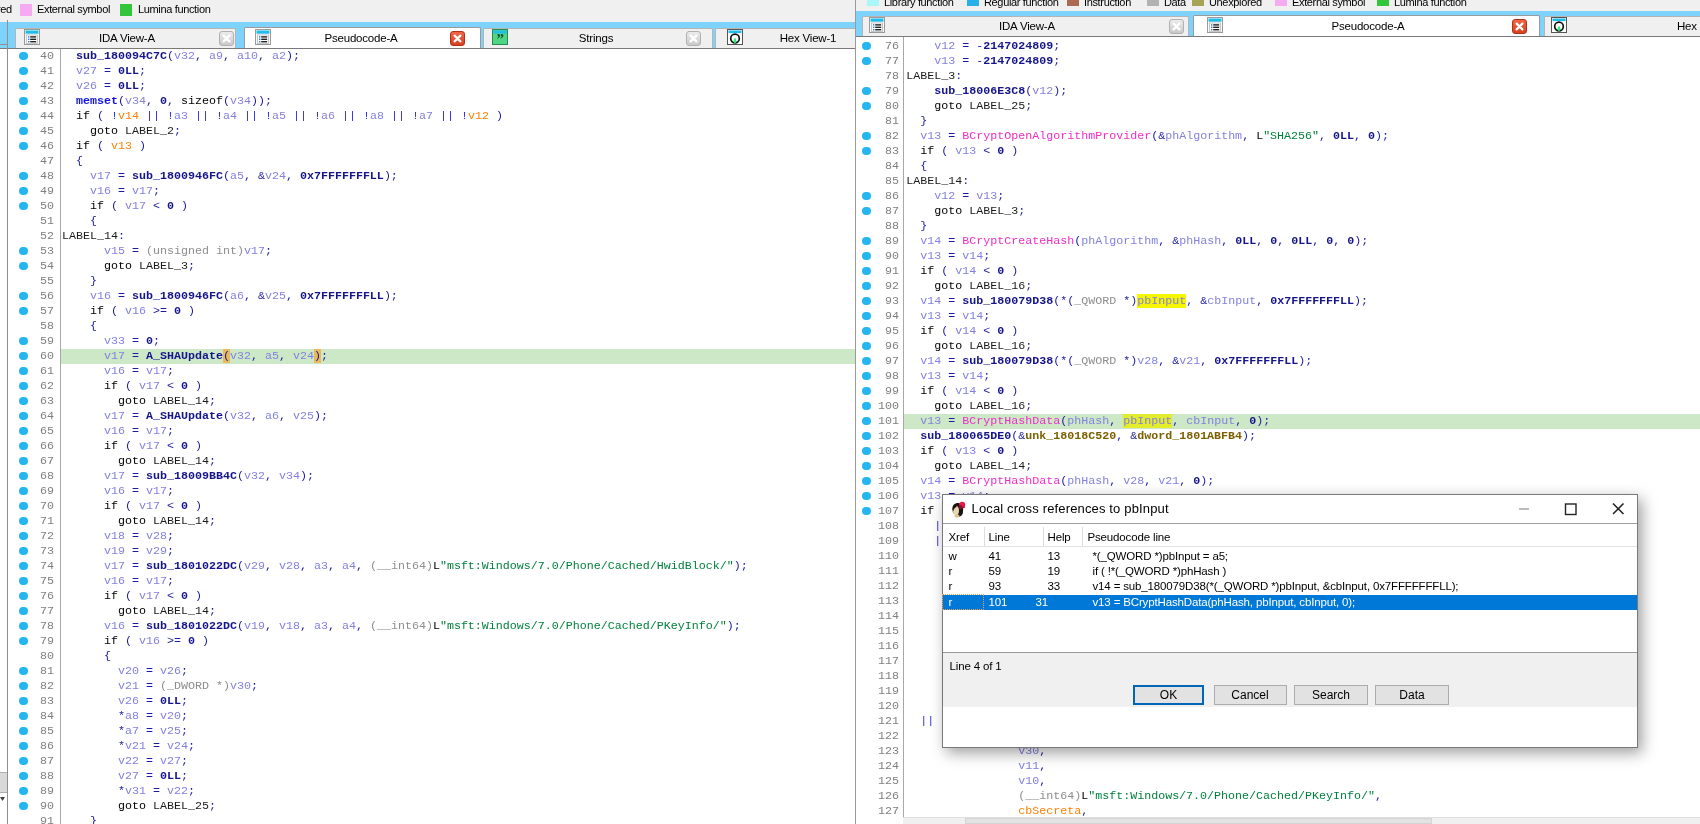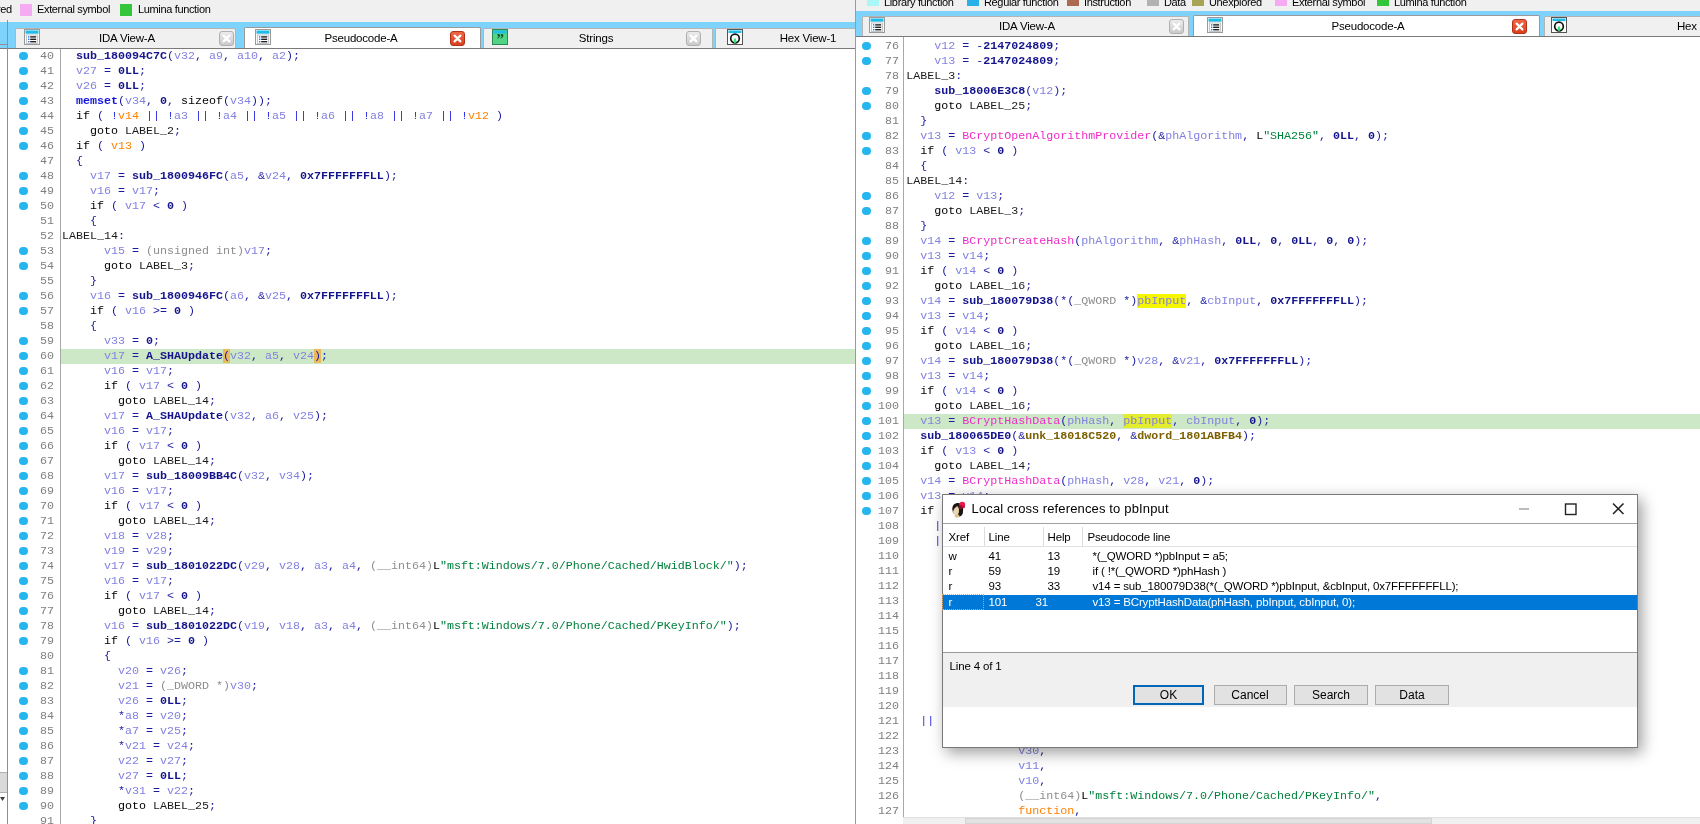--- a/index.html
+++ b/index.html
@@ -450,21 +450,21 @@
 
 
 
 
   <i class="b">||</i> (<i class="v">v14</i> = <i class="n">sub_180112754</i>(
                 <i class="v">v31</i>,
                 <i class="v">v30</i>,
                 <i class="v">v11</i>,
                 <i class="v">v10</i>,
                 <i class="c">(__int64)</i><i class="k">L</i><i class="s">"msft:Windows/7.0/Phone/Cached/PKeyInfo/"</i>,
-                <i class="o">function</i>,</pre>
+                <i class="o">cbSecreta</i>,</pre>
     <div class="vline" style="left:47px;top:0;height:787px"></div>
     <div class="abs" style="left:47px;top:780px;width:797px;height:7px;background:#f0f0f0;border-top:1px solid #e0e0e0"></div>
     <div class="abs" style="left:109px;top:780.5px;width:467px;height:6.5px;background:#e2e2e2;border:1px solid #d4d4d4"></div>
   </div>
 </div>
 
 <div id="dlg">
   <svg class="abs" style="left:7px;top:6px" width="17" height="17" viewBox="0 0 17 17">
       <path d="M2.5 8 Q2 3 7 2 Q11 1.5 12 4 L13 7 Q13.5 11 12 14 Q10 16 7 15.5 Q8.5 12 8 9 Q7.5 7 5.5 8 Q3.5 9 3.5 13 Q2.5 11 2.5 8 Z" fill="#1c1410"></path>
       <ellipse cx="6" cy="9.5" rx="3" ry="4.5" fill="#e9d6ae"></ellipse>

